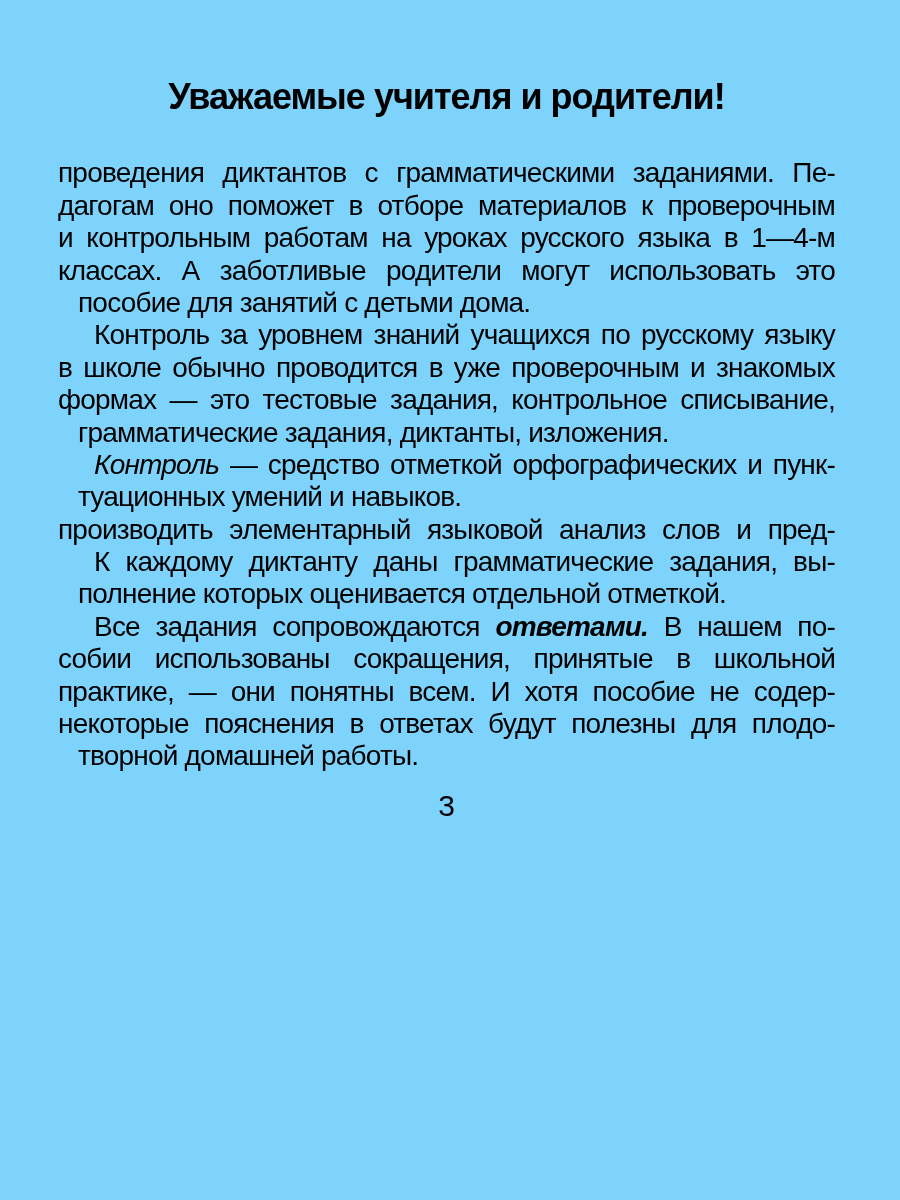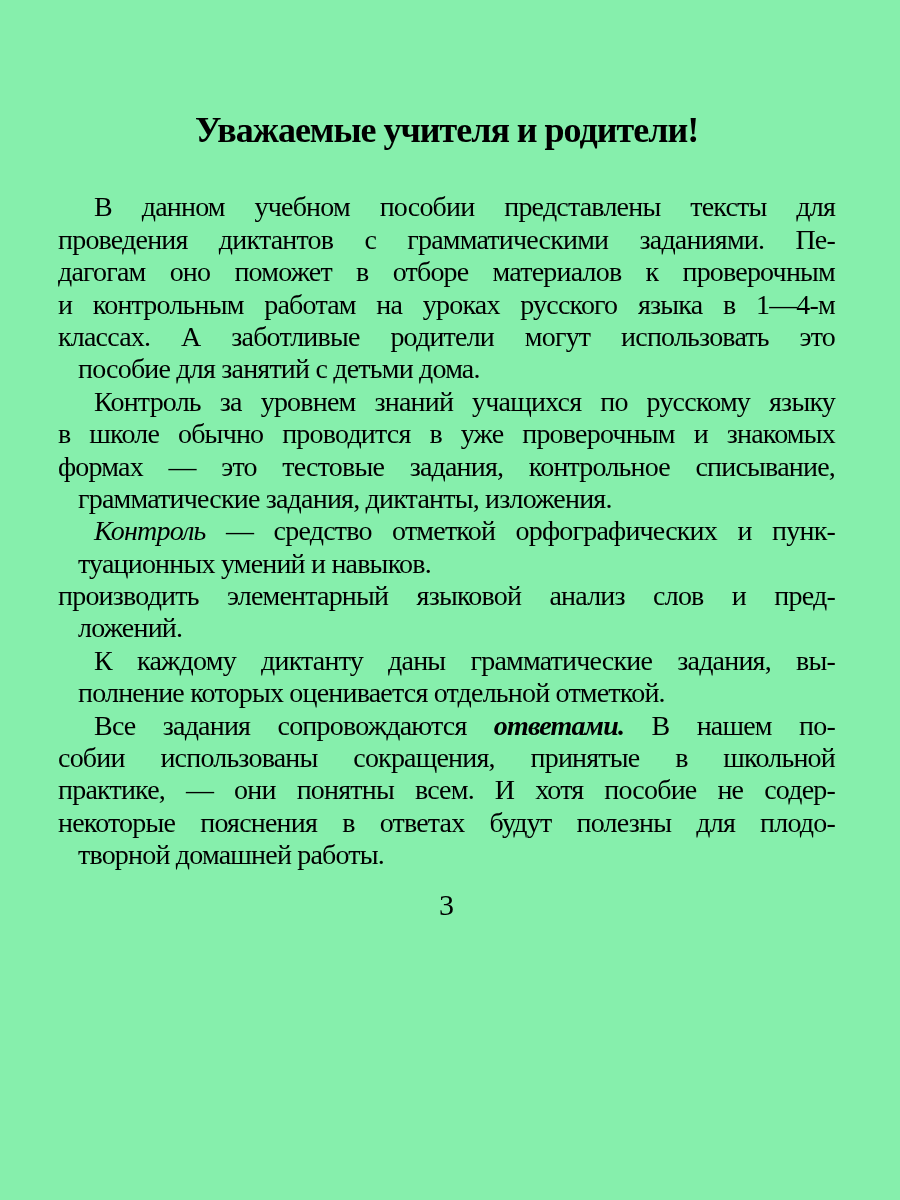--- a/index.html
+++ b/index.html
@@ -4,25 +4,25 @@
 <style>
   html, body {
     margin: 0;
     padding: 0;
     background: #ffffff;
   }
   .page {
     position: relative;
     width: 900px;
     height: 1200px;
-    background: #86efac;
+    background: #7dd3fc;
     color: #000000;
-    font-family: Liberation Serif, serif;
+    font-family: Liberation Sans, sans-serif;
     box-sizing: border-box;
-    padding: 110px 65px 0 58px;
+    padding: 76px 65px 0 58px;
     overflow: hidden;
   }
   .title {
     margin: 0 0 40px 0;
     text-align: center;
     font-size: 36px;
     font-weight: bold;
     letter-spacing: -1px;
     line-height: 1.15;
     white-space: nowrap;
@@ -66,40 +66,38 @@
   }
 </style>
 </head>
 <body>
 
 <div class="page">
   <h1 class="title">Уважаемые учителя и родители!</h1>
 
   <div class="body-text">
       <div class="paragraph">
-        <div class="line first"><span class="seg-normal">В данном учебном пособии представлены тексты для</span></div>
         <div class="line"><span class="seg-normal">проведения диктантов с грамматическими заданиями. Пе-</span></div>
         <div class="line"><span class="seg-normal">дагогам оно поможет в отборе материалов к проверочным</span></div>
         <div class="line"><span class="seg-normal">и контрольным работам на уроках русского языка в 1—4-м</span></div>
         <div class="line"><span class="seg-normal">классах. А заботливые родители могут использовать это</span></div>
         <div class="line last"><span class="seg-normal">пособие для занятий с детьми дома.</span></div>
       </div>
       <div class="paragraph">
         <div class="line first"><span class="seg-normal">Контроль за уровнем знаний учащихся по русскому языку</span></div>
         <div class="line"><span class="seg-normal">в школе обычно проводится в уже проверочным и знакомых</span></div>
         <div class="line"><span class="seg-normal">формах — это тестовые задания, контрольное списывание,</span></div>
         <div class="line last"><span class="seg-normal">грамматические задания, диктанты, изложения.</span></div>
       </div>
       <div class="paragraph">
         <div class="line first"><span class="seg-italic">Контроль</span><span class="seg-normal"> — средство отметкой орфографических и пунк-</span></div>
         <div class="line last"><span class="seg-normal">туационных умений и навыков.</span></div>
       </div>
       <div class="paragraph">
         <div class="line"><span class="seg-normal">производить элементарный языковой анализ слов и пред-</span></div>
-        <div class="line last"><span class="seg-normal">ложений.</span></div>
       </div>
       <div class="paragraph">
         <div class="line first"><span class="seg-normal">К каждому диктанту даны грамматические задания, вы-</span></div>
         <div class="line last"><span class="seg-normal">полнение которых оценивается отдельной отметкой.</span></div>
       </div>
       <div class="paragraph">
         <div class="line first"><span class="seg-normal">Все задания сопровождаются </span><span class="seg-bolditalic">ответами.</span><span class="seg-normal"> В нашем по-</span></div>
         <div class="line"><span class="seg-normal">собии использованы сокращения, принятые в школьной</span></div>
         <div class="line"><span class="seg-normal">практике, — они понятны всем. И хотя пособие не содер-</span></div>
         <div class="line"><span class="seg-normal">некоторые пояснения в ответах будут полезны для плодо-</span></div>

